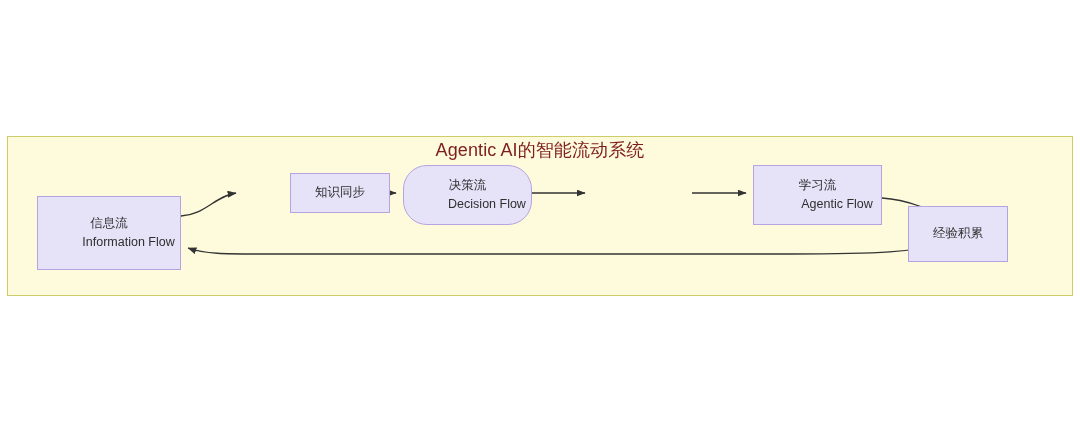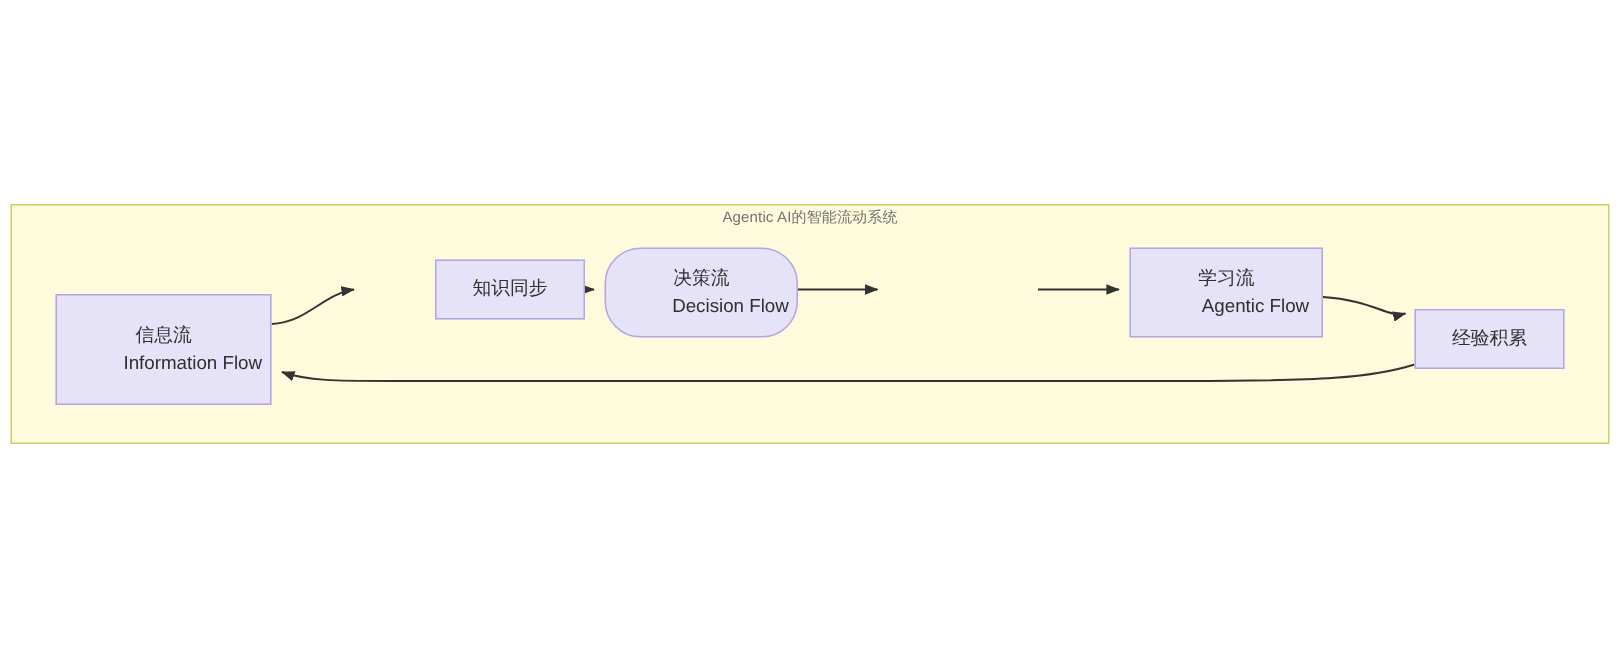--- a/index.html
+++ b/index.html
@@ -28,22 +28,22 @@
     background: #fdfbdc;
     border: 1px solid #cfcc6a;
     box-sizing: border-box;
   }
   #system-title {
     position: absolute;
     left: 0;
     top: 138px;
     width: 1080px;
     text-align: center;
-    font-size: 10px;
-    color: #737373;
+    font-size: 18px;
+    color: #7f1d1d;
     letter-spacing: 0.1px;
   }
   .node {
     position: absolute;
     box-sizing: border-box;
     background: #e6e2f8;
     border: 1.2px solid #b6a3e2;
     display: flex;
     flex-direction: column;
     align-items: center;
@@ -108,18 +108,18 @@
     <span class="cn">决策流</span>
     <span class="en">Decision Flow</span>
   </div>
 
 
   <div class="node" style="left:753px; top:165px; width:129px; height:60px;">
     <span class="cn">学习流</span>
     <span class="en">Agentic Flow</span>
   </div>
 
-  <div class="node" style="left:943px; top:206px; width:100px; height:40px;">
+  <div class="node" style="left:908px; top:206px; width:100px; height:56px;">
     <span class="cn">经验积累</span>
 
   </div>
 
 </div>
 
 </body></html>

